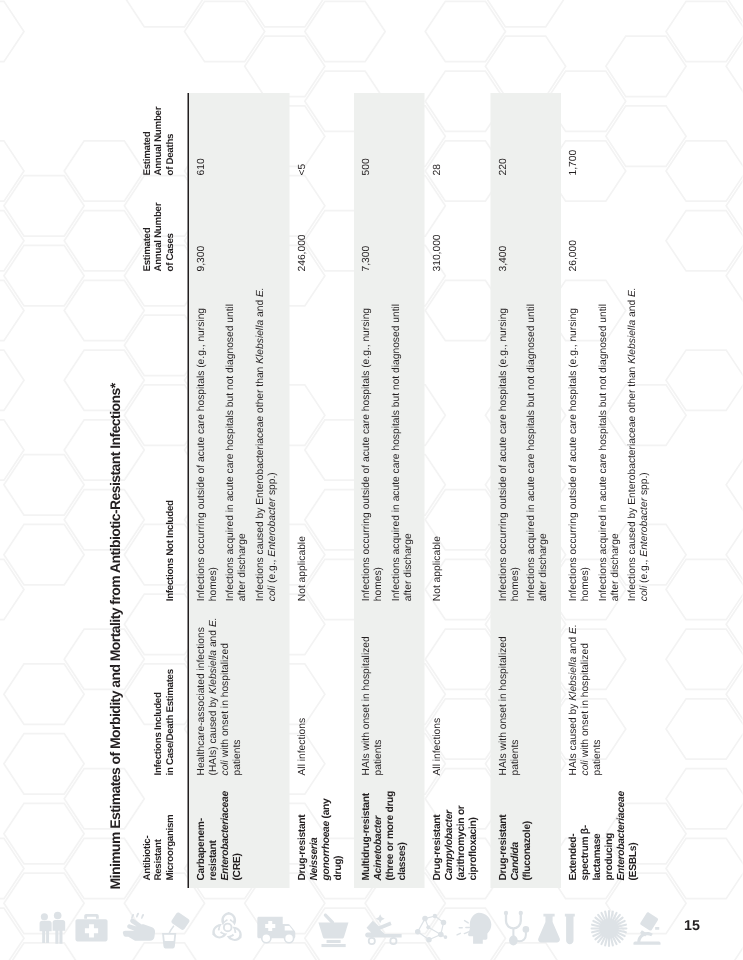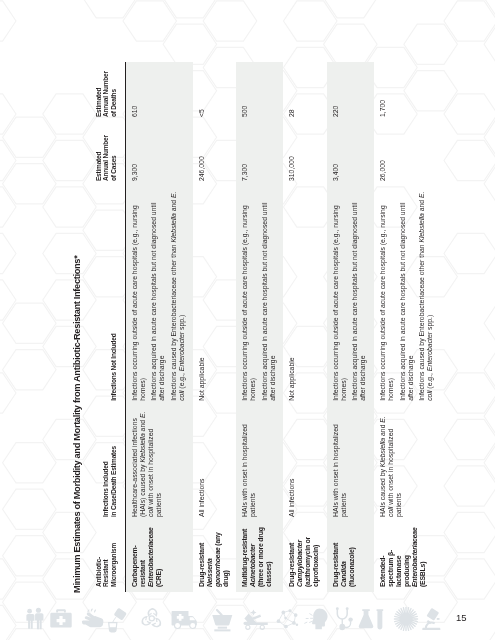--- a/index.html
+++ b/index.html
@@ -18,21 +18,21 @@
   table.t td{font-size:6.85px;color:#231f20;text-align:left;vertical-align:top;
              padding:5px 5px 6.5px 5px;line-height:1.17;}
   table.t tr.hdr th{border-bottom:1.3px solid #231f20;}
   td.org{font-weight:bold;font-size:6.5px;letter-spacing:-0.2px;}
   th.num,td.num{text-align:right;}
   tr.sh td{background:#eef0ee;}
   .it{font-style:italic;}
   p.ni{margin:0 0 3.7px 0;}
   p.ni:last-child{margin-bottom:0;}
   #footer{position:absolute;left:0;top:0;width:495px;height:640px;z-index:3;}
-  #pagenum{position:absolute;left:456px;top:612px;font-size:9.5px;font-weight:normal;
+  #pagenum{position:absolute;left:456px;top:612px;font-size:9.5px;font-weight:bold;
            color:#231f20;z-index:4;}
 
 </style>
 </head>
 <body>
 
 <svg id="hexbg" width="495" height="640">
 <g fill="none" stroke="#f3f3f3" stroke-width="1.1">
       <polygon points="16.0,21.0 2.6,41.1 -24.1,41.1 -37.5,21.0 -24.1,0.9 2.6,0.9"></polygon>
       <polygon points="16.0,114.0 2.6,134.1 -24.1,134.1 -37.5,114.0 -24.1,93.9 2.6,93.9"></polygon>

